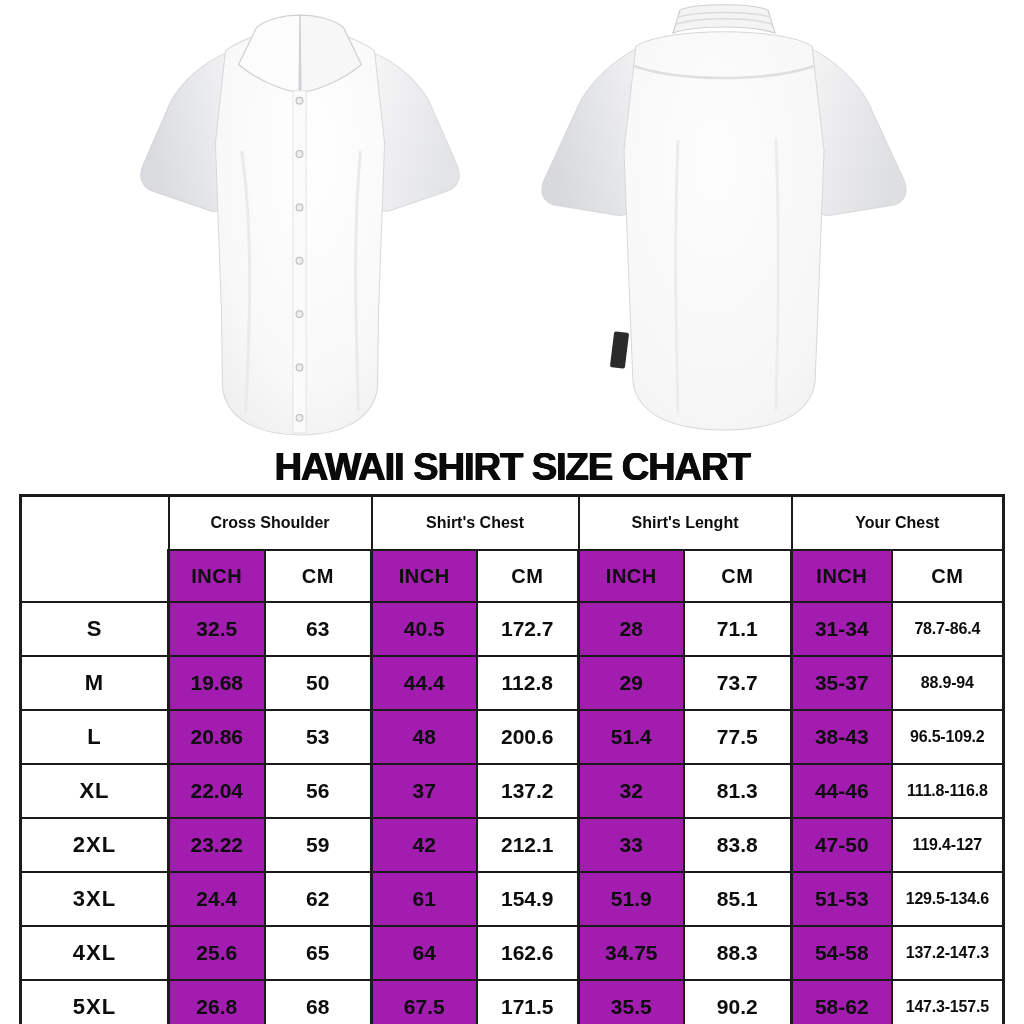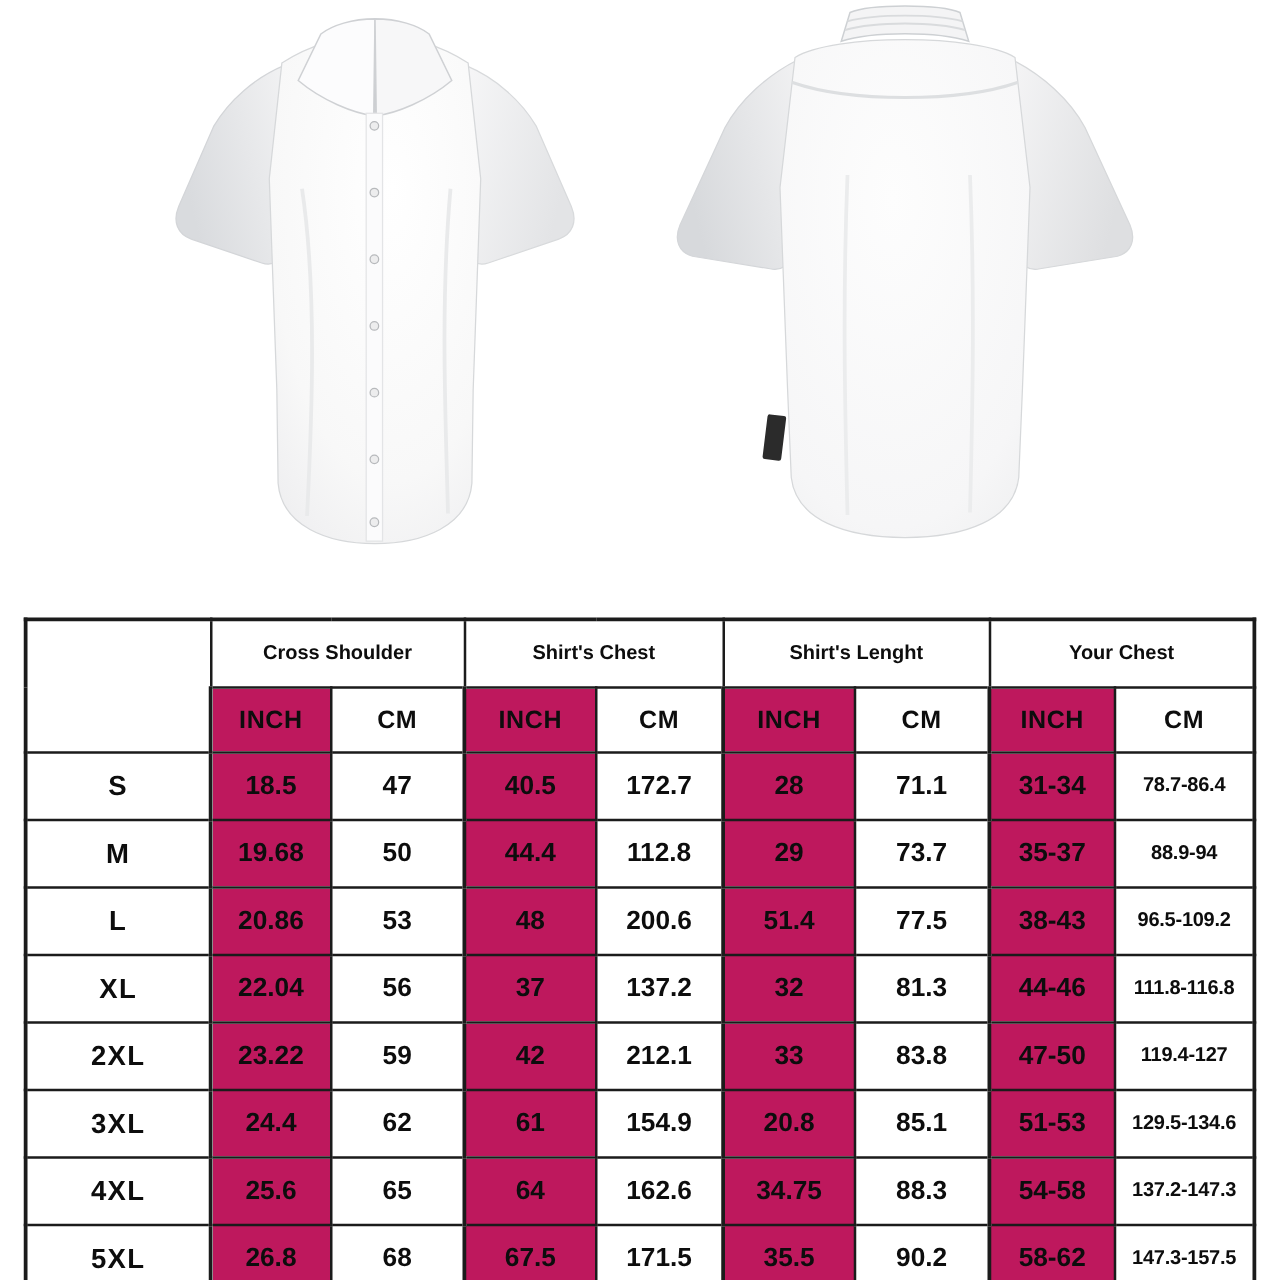--- a/index.html
+++ b/index.html
@@ -25,21 +25,21 @@
     border:3px solid #1b1b1b;color:#0d0d0d;
   }
   th,td{
     border:2px solid #1b1b1b;text-align:center;vertical-align:middle;
     padding:0;font-weight:bold;overflow:hidden;white-space:nowrap;
   }
   thead tr.group-row th{height:52px;font-size:16px;}
   thead tr.unit-row th{height:50px;font-size:20px;letter-spacing:0.5px;}
   tbody td{height:52px;font-size:21px;}
   td.size-cell{font-size:22px;letter-spacing:1px;}
-  .inch{background:#be185d;border-left-width:3px;}
+  .inch{background:#a21caf;border-left-width:3px;}
   td.cm-small{font-size:16px;letter-spacing:-0.2px;}
   .corner{background:#ffffff;}
 </style>
 </head>
 <body>
 
 <div class="canvas">
 
   <svg class="shirt shirt-front" viewBox="0 0 352 442" aria-hidden="true">
     <defs>
@@ -114,20 +114,21 @@
     <path fill="none" stroke="#dddfe1" stroke-width="2.5" d="M106,66 C152,82 240,82 286,66"></path>
 
     <path fill="none" stroke="#ebeced" stroke-width="3" d="M150,140 C146,240 148,330 150,412 M248,140 C252,240 250,330 248,410"></path>
 
     <path fill="#f4f4f5" stroke="#cdd0d3" stroke-width="1.2" d="M152,10 C168,3 224,3 240,10 L247,33 C222,25 170,25 145,33 Z"></path>
     <path fill="none" stroke="#d9dbdd" stroke-width="1.5" d="M150,17 C172,11 220,11 242,17 M148,24 C172,17 220,17 244,24"></path>
 
     <rect x="84" y="332" width="15" height="36" rx="2" fill="#2b2b2b" transform="rotate(7 91 350)"></rect>
   </svg>
 
+  <div class="title">HAWAII SHIRT SIZE CHART</div>
 
   <div class="table-wrap">
     <table>
       <colgroup>
         <col style="width:148px">
           <col style="width:96px">
           <col style="width:107px">
         <col style="width:105px">
           <col style="width:102px">
           <col style="width:105px">
@@ -150,22 +151,22 @@
           <th>CM</th>
           <th class="inch">INCH</th>
           <th>CM</th>
           <th class="inch">INCH</th>
           <th>CM</th>
         </tr>
       </thead>
       <tbody>
           <tr>
       <td class="size-cell">S</td>
-      <td class="val inch">18.5</td>
-      <td class="val">47</td>
+      <td class="val inch">32.5</td>
+      <td class="val">63</td>
       <td class="val inch">40.5</td>
       <td class="val">172.7</td>
       <td class="val inch">28</td>
       <td class="val">71.1</td>
       <td class="val inch">31-34</td>
       <td class="val cm-small">78.7-86.4</td>
     </tr>
           <tr>
       <td class="size-cell">M</td>
       <td class="val inch">19.68</td>
@@ -209,21 +210,21 @@
       <td class="val">83.8</td>
       <td class="val inch">47-50</td>
       <td class="val cm-small">119.4-127</td>
     </tr>
           <tr>
       <td class="size-cell">3XL</td>
       <td class="val inch">24.4</td>
       <td class="val">62</td>
       <td class="val inch">61</td>
       <td class="val">154.9</td>
-      <td class="val inch">20.8</td>
+      <td class="val inch">51.9</td>
       <td class="val">85.1</td>
       <td class="val inch">51-53</td>
       <td class="val cm-small">129.5-134.6</td>
     </tr>
           <tr>
       <td class="size-cell">4XL</td>
       <td class="val inch">25.6</td>
       <td class="val">65</td>
       <td class="val inch">64</td>
       <td class="val">162.6</td>

